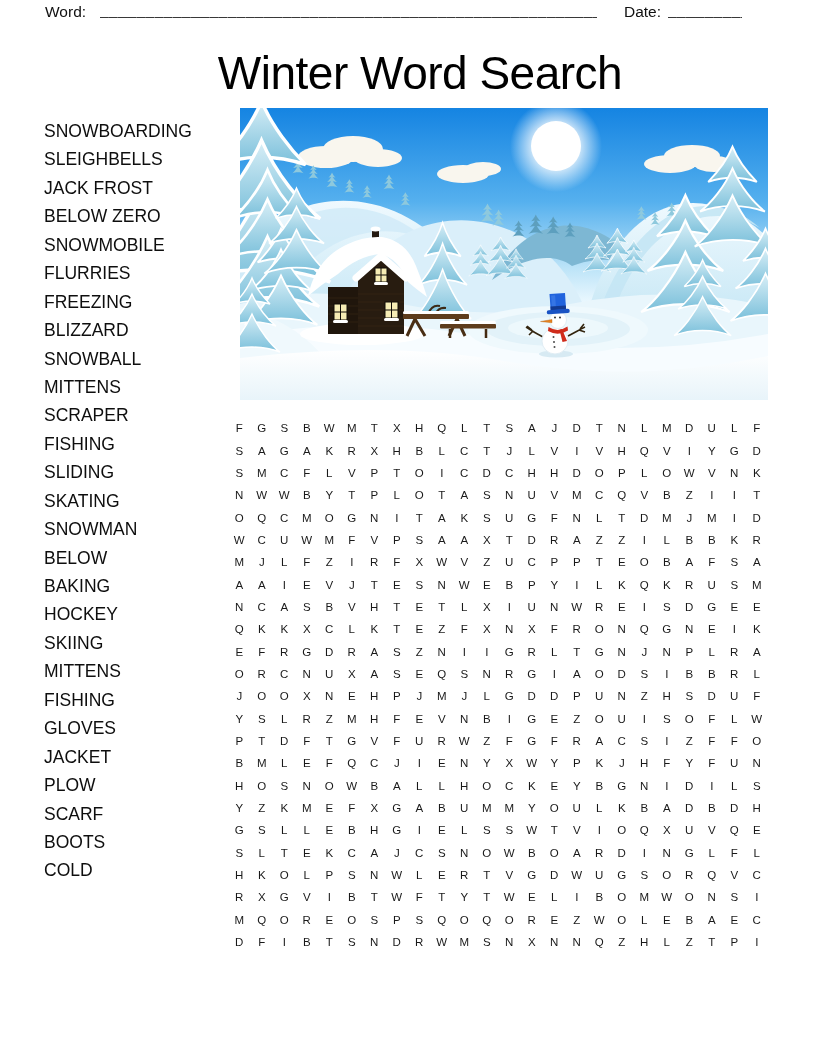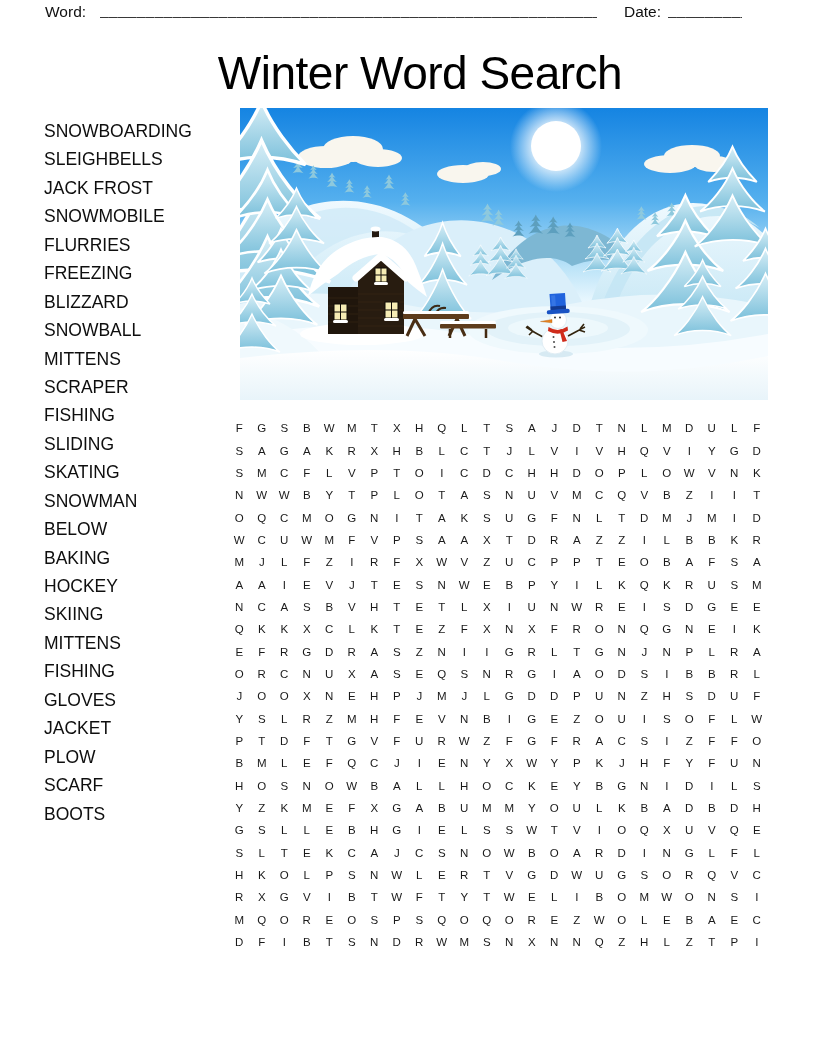--- a/index.html
+++ b/index.html
@@ -33,20 +33,21 @@
   <span id="date-label" class="hdr-label">Date:</span>
   <span id="date-line" class="blank-line">_________</span>
 </header>
 
 <h1 class="page-title">Winter Word Search</h1>
 
 <ul class="word-list">
     <li>SNOWBOARDING</li>
     <li>SLEIGHBELLS</li>
     <li>JACK FROST</li>
+    <li>BELOW ZERO</li>
     <li>SNOWMOBILE</li>
     <li>FLURRIES</li>
     <li>FREEZING</li>
     <li>BLIZZARD</li>
     <li>SNOWBALL</li>
     <li>MITTENS</li>
     <li>SCRAPER</li>
     <li>FISHING</li>
     <li>SLIDING</li>
     <li>SKATING</li>
@@ -55,20 +56,21 @@
     <li>BAKING</li>
     <li>HOCKEY</li>
     <li>SKIING</li>
     <li>MITTENS</li>
     <li>FISHING</li>
     <li>GLOVES</li>
     <li>JACKET</li>
     <li>PLOW</li>
     <li>SCARF</li>
     <li>BOOTS</li>
+    <li>COLD</li>
   </ul>
 
 <figure class="scene" role="img" aria-label="Winter scene: snow-covered log cabin with glowing windows, picnic bench, snowman with blue top hat and red scarf on a frozen pond, snowy fir trees, rolling snow hills, sun and clouds in a blue sky">
   <svg viewBox="0 0 528 292" xmlns="http://www.w3.org/2000/svg">
     <defs>
       <linearGradient id="sky" x1="0" y1="0" x2="0" y2="1">
         <stop offset="0" style="stop-color:var(--sky-top,#1584e2)"></stop>
         <stop offset="0.32" stop-color="#55b0ee"></stop>
         <stop offset="0.55" stop-color="#bde4f8"></stop>
         <stop offset="0.68" style="stop-color:var(--sky-horizon,#f0faff)"></stop>

